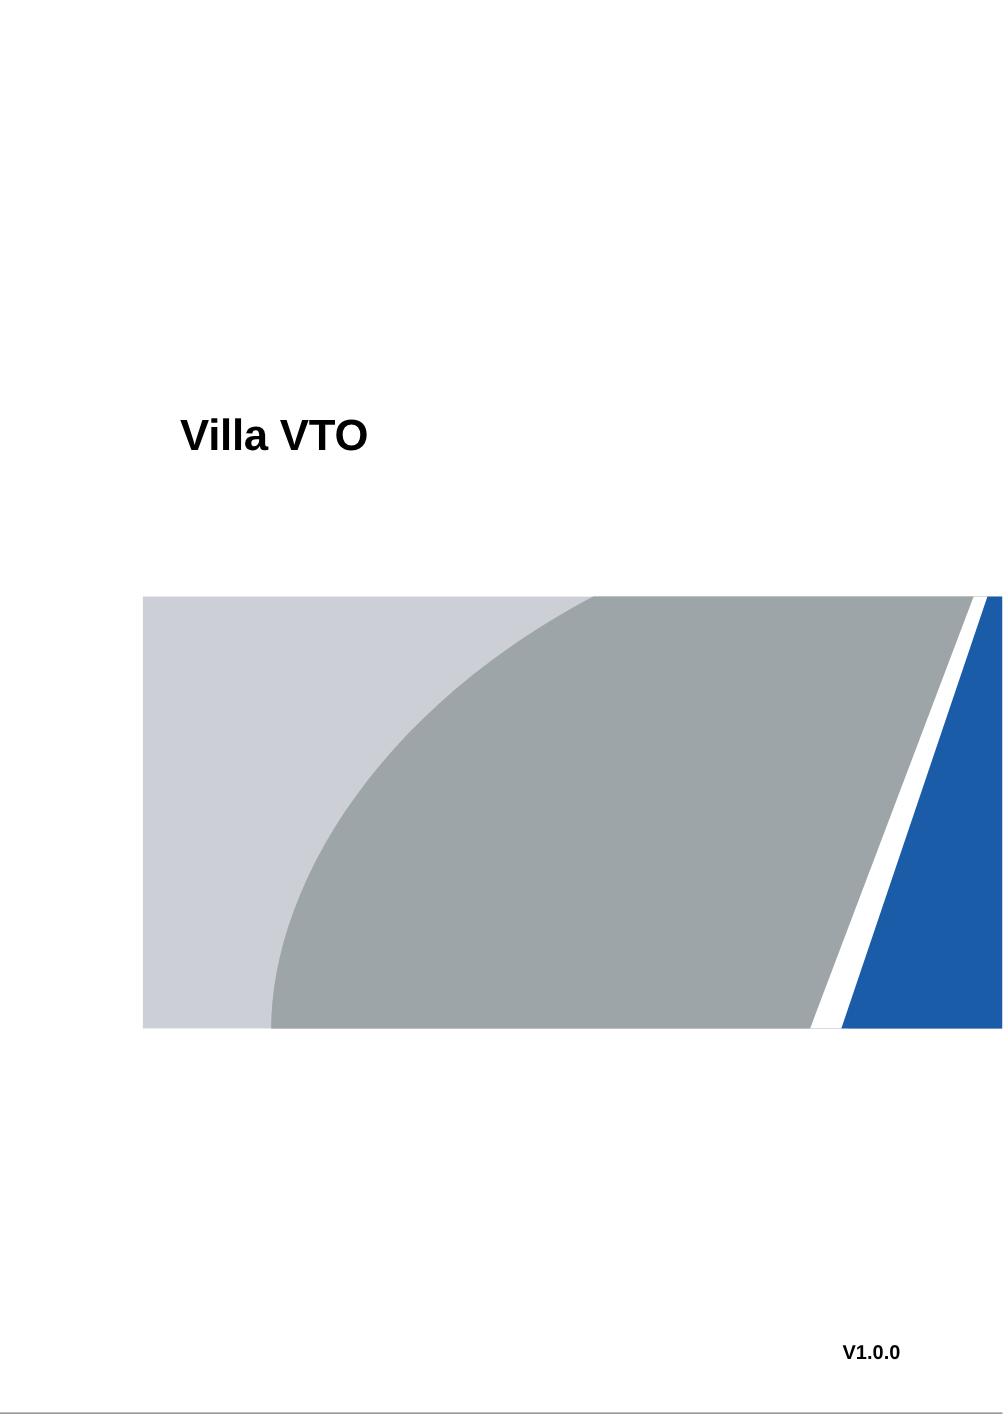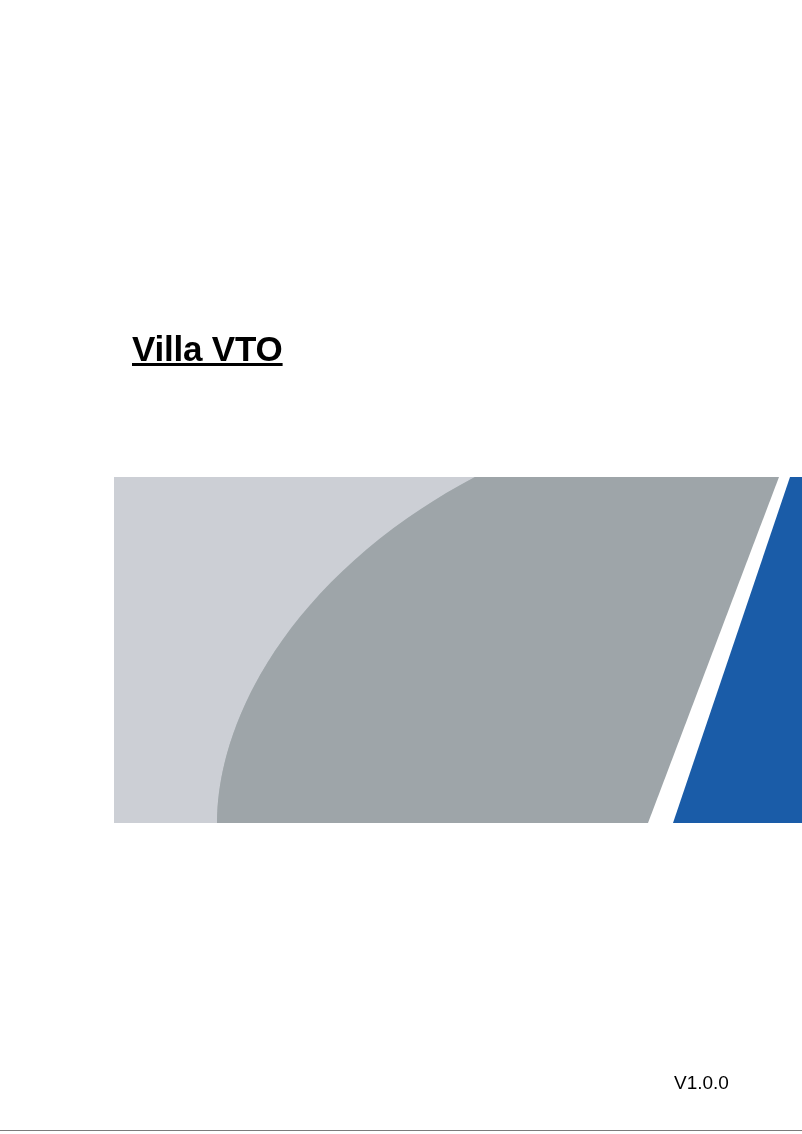--- a/index.html
+++ b/index.html
@@ -19,24 +19,23 @@
 
   .page {
     position: absolute;
     inset: 0;
     background: #ffffff;
   }
 
   
   .title-block {
     position: absolute;
-    left: 132px;
+    left: 144px;
     top: 328px;
     width: 560px;
-    text-decoration: underline;
   }
   .doc-title {
     margin: 0;
     font-family: "Liberation Sans", sans-serif;
     font-size: 35px;
     font-weight: bold;
     line-height: 42px;
     letter-spacing: -0.2px;
     color: #000000;
   }
@@ -65,22 +64,22 @@
     width: 688px;
     height: 346px;
   }
 
   
   .version {
     position: absolute;
     left: 674px;
     top: 1071px;
     font-family: "Liberation Sans", sans-serif;
-    font-size: 19px;
-    font-weight: normal;
+    font-size: 16px;
+    font-weight: bold;
     line-height: 24px;
     color: #000000;
     white-space: nowrap;
   }
 
   
   .footer-rule {
     position: absolute;
     left: 0;
     top: 1130px;

